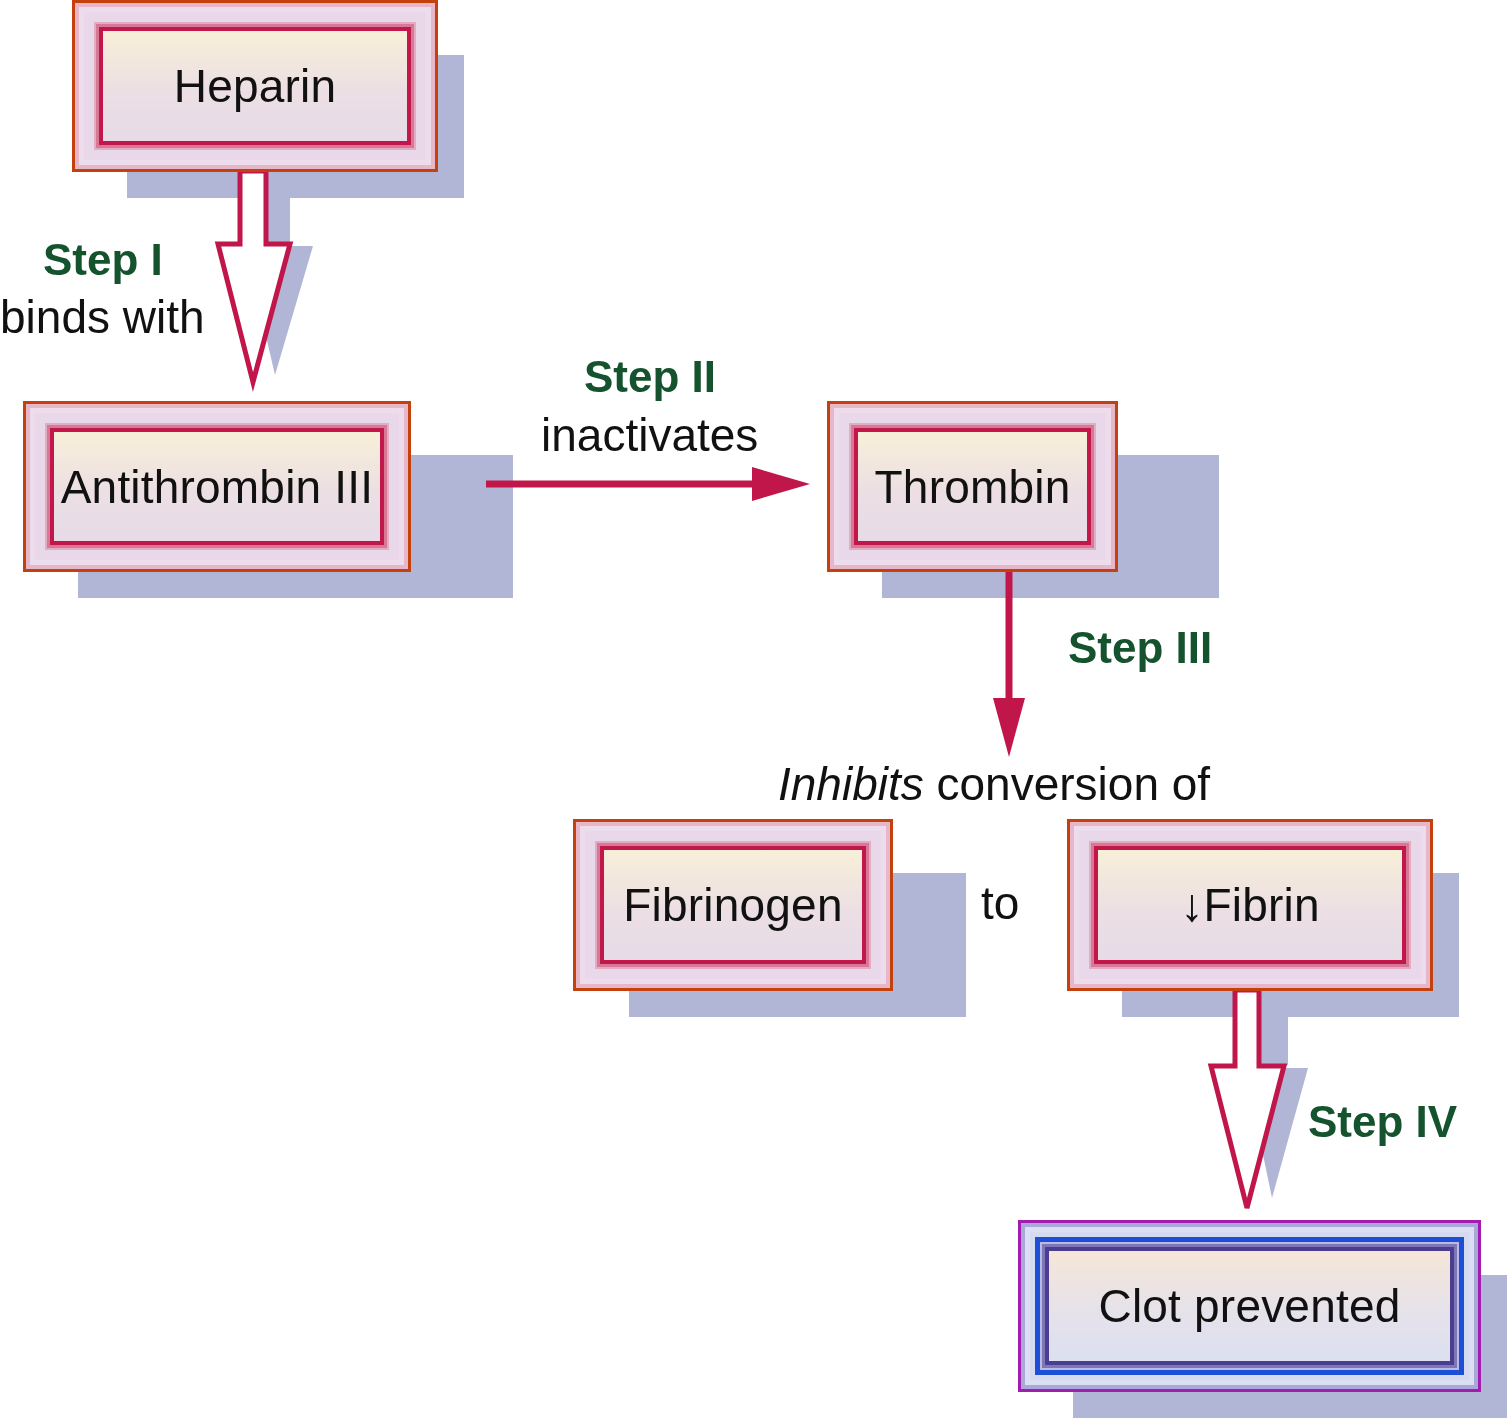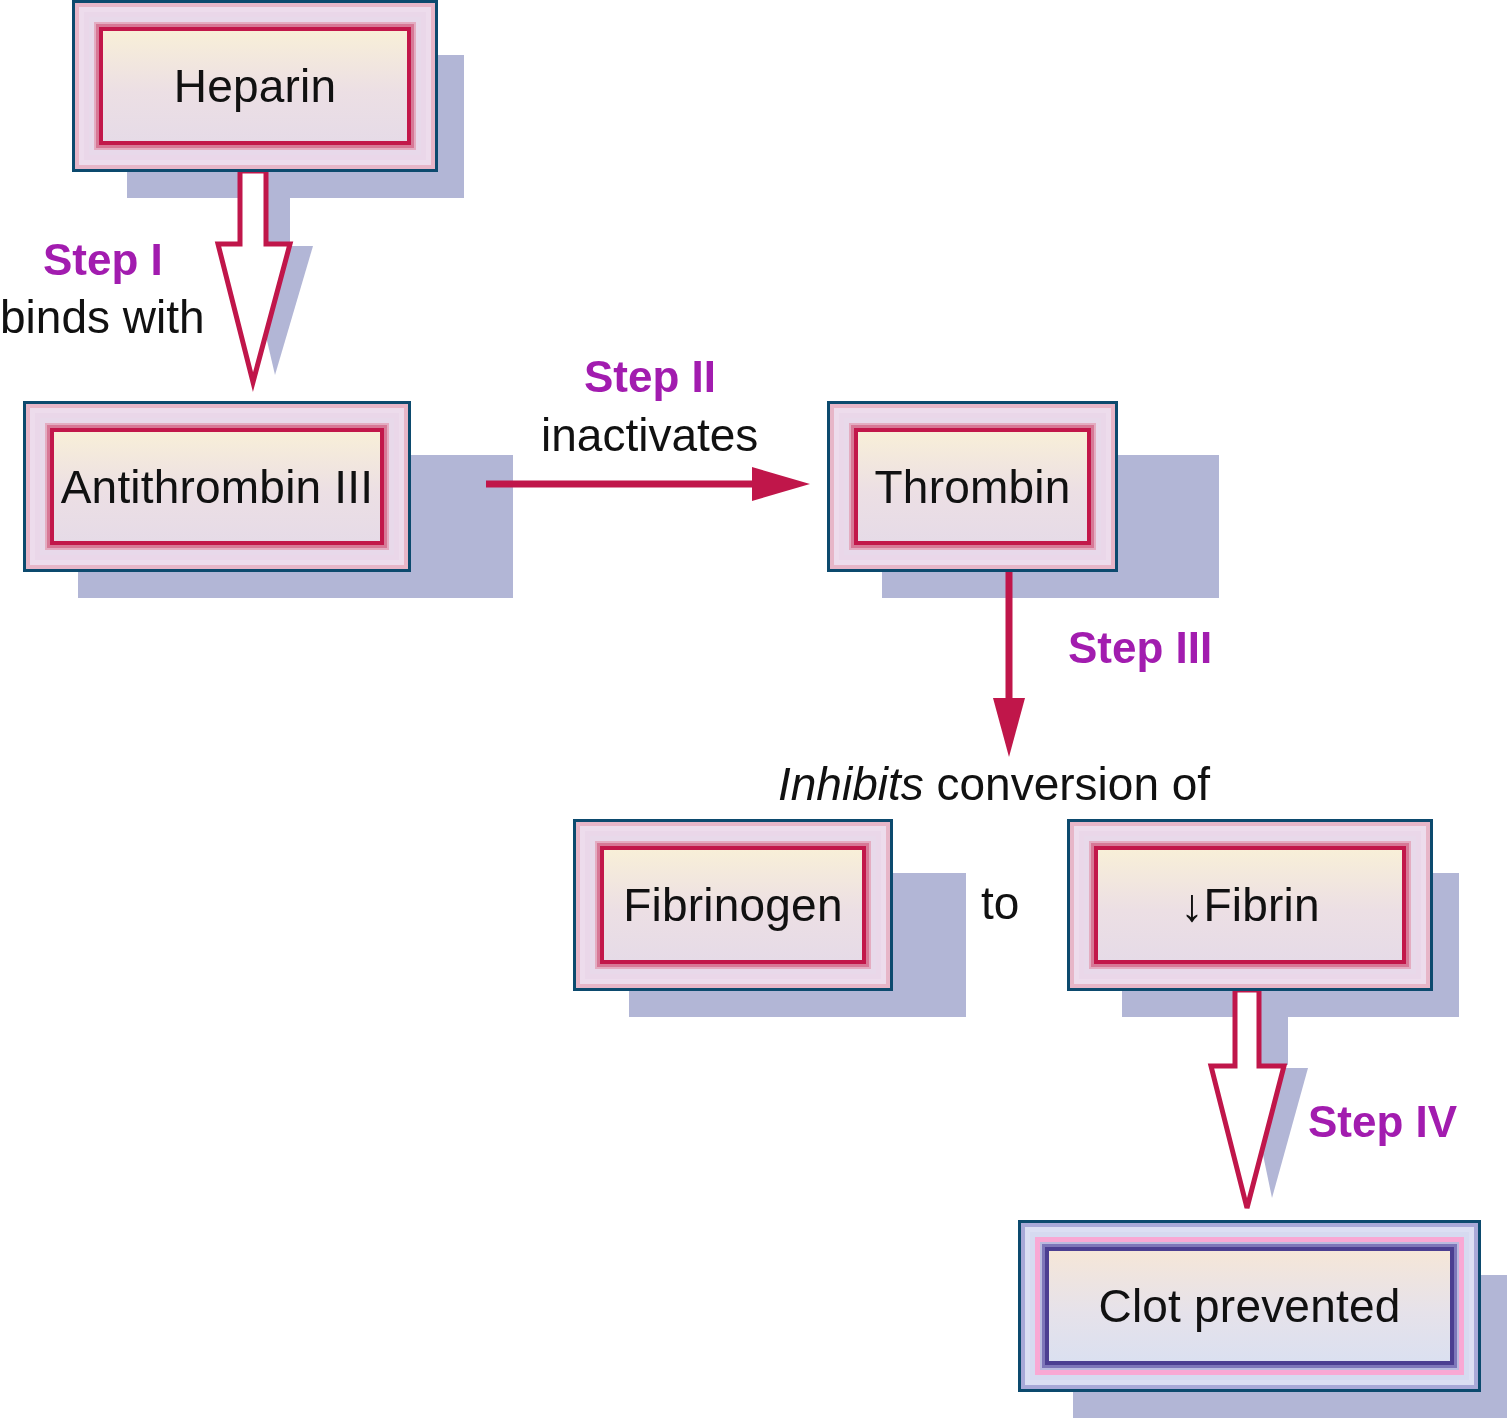--- a/index.html
+++ b/index.html
@@ -1,44 +1,44 @@
 <!DOCTYPE html>
 <html><head>
 <meta charset="utf-8">
 <style>
   html, body { margin: 0; padding: 0; background: #ffffff; }
   body { width: 1507px; height: 1418px; position: relative; overflow: hidden;
          font-family: "Liberation Sans", "DejaVu Sans", sans-serif; }
   .shadow { position: absolute; background: #b2b6d6; }
   .node { position: absolute; box-sizing: border-box; }
   .node.red {
-    border: 3px solid #0c4a6e;
+    border: 3px solid #c2410c;
     background: #e8d9ea;
     box-shadow: inset 0 0 0 4px #e7b6c8, inset 0 0 0 9px #eddcec, inset 0 0 0 14px #ead7e9;
   }
   .node.blue {
-    border: 3px solid #0c4a6e;
-    background: #f9a8d4;
+    border: 3px solid #a21caf;
+    background: #1d4ed8;
     box-shadow: inset 0 0 0 4px #a9a9d8, inset 0 0 0 9px #dcdff3, inset 0 0 0 14px #d6daf0;
     padding-left: 41px;
   }
   .inner { position: absolute; left: 24px; right: 24px; top: 24px; bottom: 24px; box-sizing: border-box;
            display: flex; align-items: center; justify-content: center; }
   .red .inner {
     border: 4px solid #c2174a;
     background: linear-gradient(to bottom, #f8efd8 0%, #ecdfe4 55%, #e6dbe7 100%);
     box-shadow: 0 0 0 3px #d77896, 0 0 0 5px #e4acc1;
   }
   .blue .inner {
     border: 4px solid #4b3e91;
     background: linear-gradient(to bottom, #f5e6d8 0%, #e6e2ea 55%, #dbe0f0 100%);
     box-shadow: 0 0 0 3px #7d76b9, 0 0 0 5px #b9badf;
   }
   .label { font-size: 46px; color: #111111; white-space: nowrap; letter-spacing: 0.2px; }
-  .step { position: absolute; font-weight: bold; color: #a21caf; font-size: 44px; white-space: nowrap; }
+  .step { position: absolute; font-weight: bold; color: #14532d; font-size: 44px; white-space: nowrap; }
   .text { position: absolute; color: #111111; font-size: 46px; white-space: nowrap; }
   svg.arrows { position: absolute; left: 0; top: 0; width: 1507px; height: 1418px; }
 </style>
 </head>
 <body>
 
 <div class="shadow" style="left:127px;top:55px;width:337px;height:143px;"></div>
 <div class="shadow" style="left:262px;top:171px;width:28px;height:75px;"></div>
 <div class="shadow" style="left:78px;top:455px;width:435px;height:143px;"></div>
 <div class="shadow" style="left:882px;top:455px;width:337px;height:143px;"></div>

